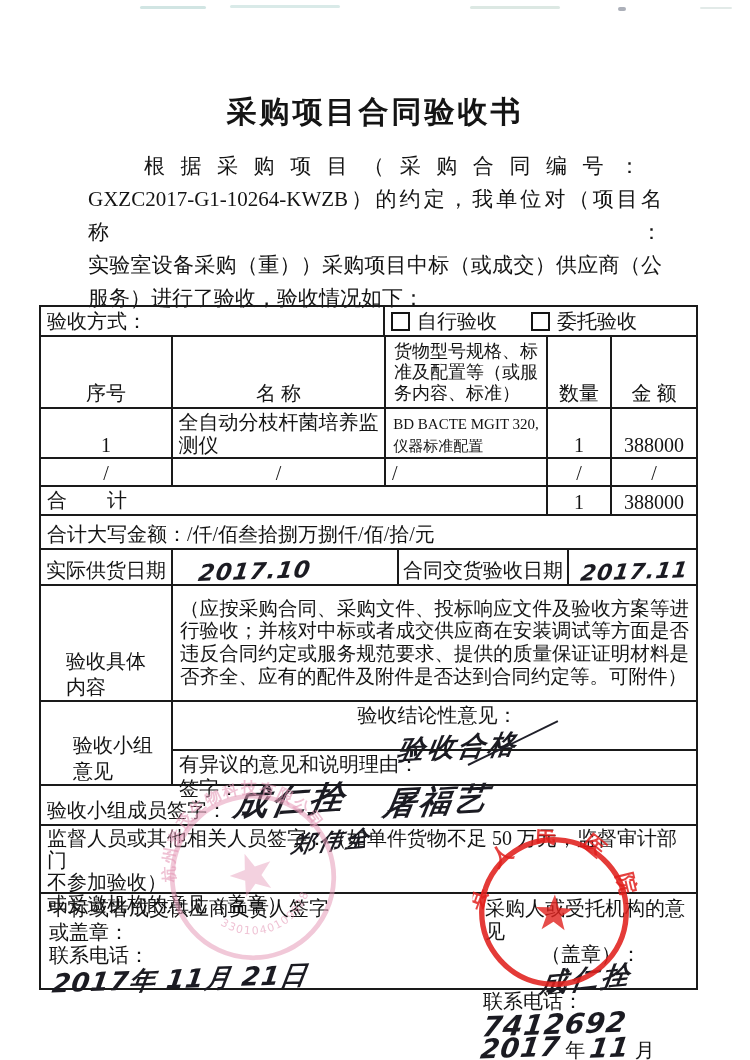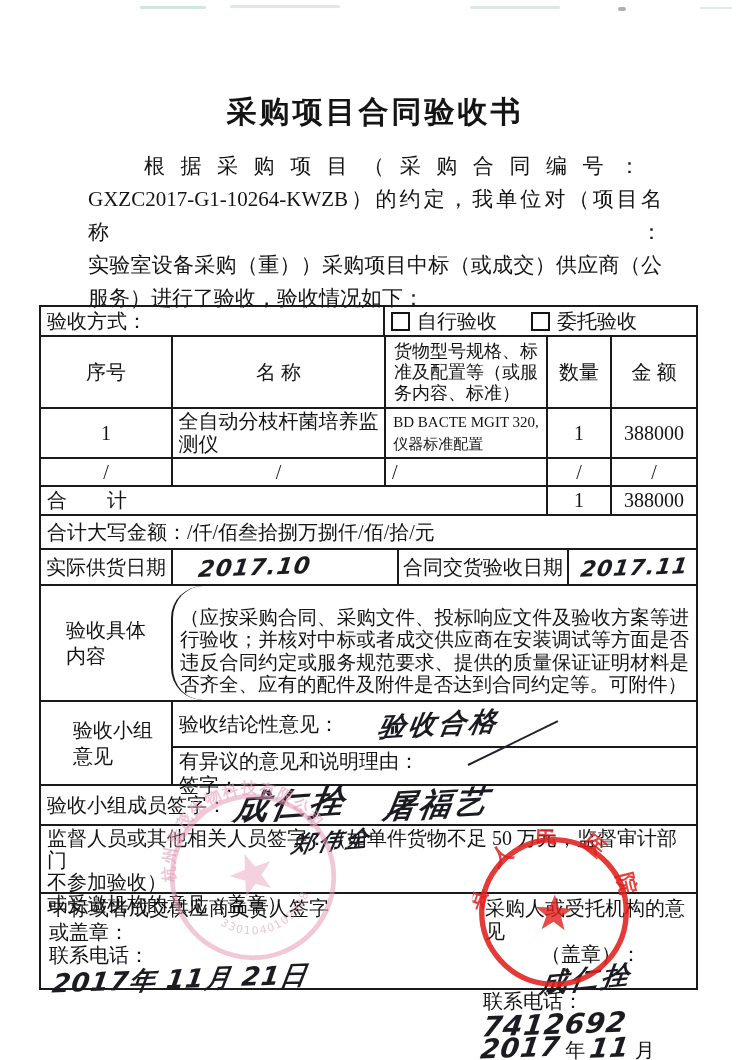--- a/index.html
+++ b/index.html
@@ -13,32 +13,32 @@
   
   .intro{position:absolute;left:88px;top:150px;width:574px;font-size:21px;line-height:33px;}
   .intro .ln{text-align:justify;text-align-last:justify;}
   .intro .ln.first{padding-left:56px;padding-right:22px;}
   .intro .ln.last{text-align:left;text-align-last:left;}
   
   .vtable{position:absolute;left:39px;top:305px;width:655px;border:2px solid #1a1a1a;}
   .t-row{display:flex;border-top:2px solid #1a1a1a;align-items:stretch;}
   .t-row:first-child{border-top:none;}
   .t-cell{border-left:2px solid #1a1a1a;box-sizing:border-box;position:relative;
-          display:flex;align-items:center;justify-content:center;font-size:20px;overflow:visible;}
+          display:flex;align-items:flex-end;justify-content:center;font-size:20px;overflow:visible;}
   .t-cell:first-child{border-left:none;}
   .left{justify-content:flex-start;text-align:left;}
   .pre{white-space:pre-line;}
   .pad{padding:0 6px;}
   
   .hdr3{font-size:18px;line-height:21px;text-align:left;align-items:center;padding:0 3px;}
   .spec{font-size:15px;line-height:22px;text-align:left;padding:0 3px;}
   .content-par{font-size:19.5px;line-height:22.6px;text-align:justify;padding:3px 7px;
                display:block;}
   .subcol{display:flex;flex-direction:column;flex:1;}
-  .subrow{display:flex;align-items:center;padding-left:6px;font-size:20px;position:relative;}
+  .subrow{display:flex;align-items:center;padding-left:6px;font-size:20px;position:relative;flex-direction:column;}
   .subrow+.subrow{border-top:2px solid #1a1a1a;}
   
   .cbx{display:inline-block;width:15px;height:15px;border:2px solid #141414;
        margin:0 7px 0 0;vertical-align:-2px;}
   .cb-group{display:inline-flex;align-items:center;margin-right:34px;}
   
   .hw{font-family:"DejaVu Sans",sans-serif;font-style:italic;font-weight:600;color:#1b1b22;
       display:inline-block;transform:skewX(-10deg) rotate(-2deg);letter-spacing:1px;}
   .sig{font-weight:700;letter-spacing:3px;}
   
@@ -140,21 +140,21 @@
       </div>
       <div class="t-cell" style="width:170px;">合同交货验收日期</div>
       <div class="t-cell left" style="width:129px;">
         <span class="hw" style="font-size:22px;margin-left:12px;">2017.11</span>
       </div>
     </div>
 
     <div class="t-row" style="height:114px;">
       <div class="t-cell pre" style="width:130px;line-height:26px;">验收具体
 内容</div>
-      <div class="t-cell" style="width:525px;align-items:flex-end;border-radius:32px;">
+      <div class="t-cell" style="width:525px;align-items:center;">
         <span class="content-par">（应按采购合同、采购文件、投标响应文件及验收方案等进行验收；并核对中标或者成交供应商在安装调试等方面是否违反合同约定或服务规范要求、提供的质量保证证明材料是否齐全、应有的配件及附件是否达到合同约定等。可附件）</span>
       </div>
     </div>
 
     <div class="t-row" style="height:82px;">
       <div class="t-cell pre" style="width:130px;line-height:26px;padding-left:14px;">验收小组
 意见</div>
       <div class="subcol" style="width:525px;border-left:2px solid #1a1a1a;">
         <div class="subrow" style="height:47px;">
           <span>验收结论性意见：</span>

